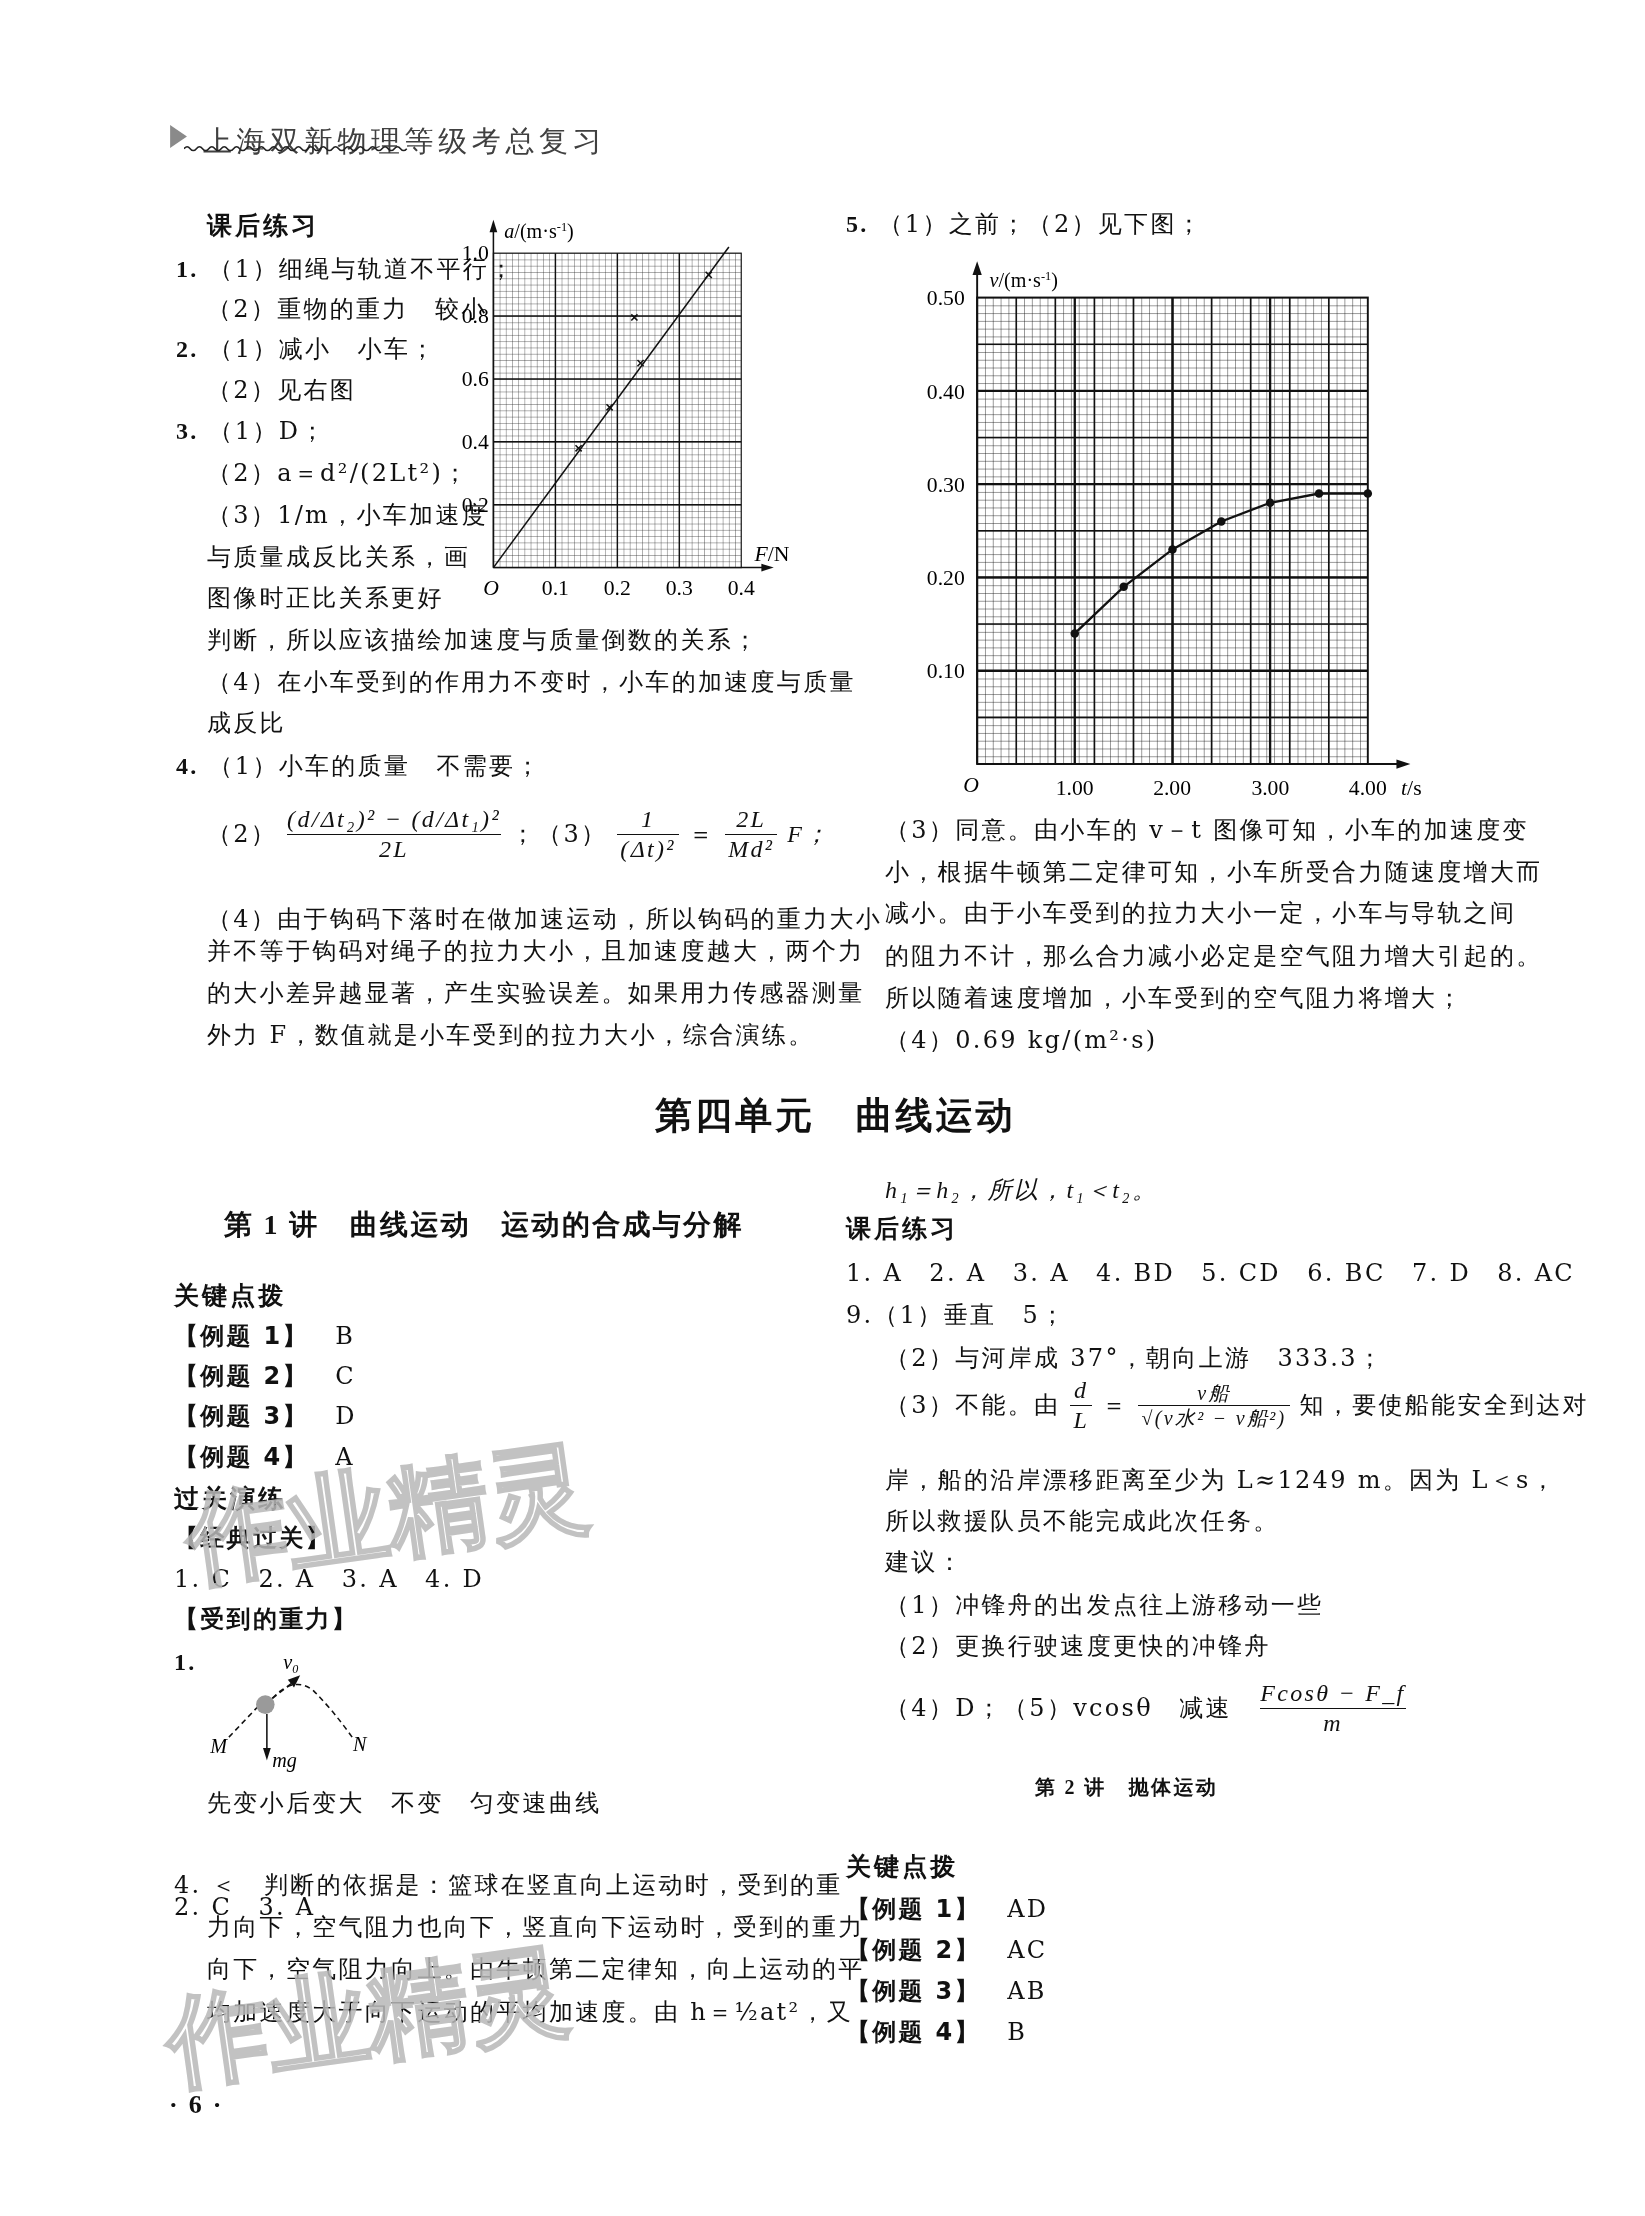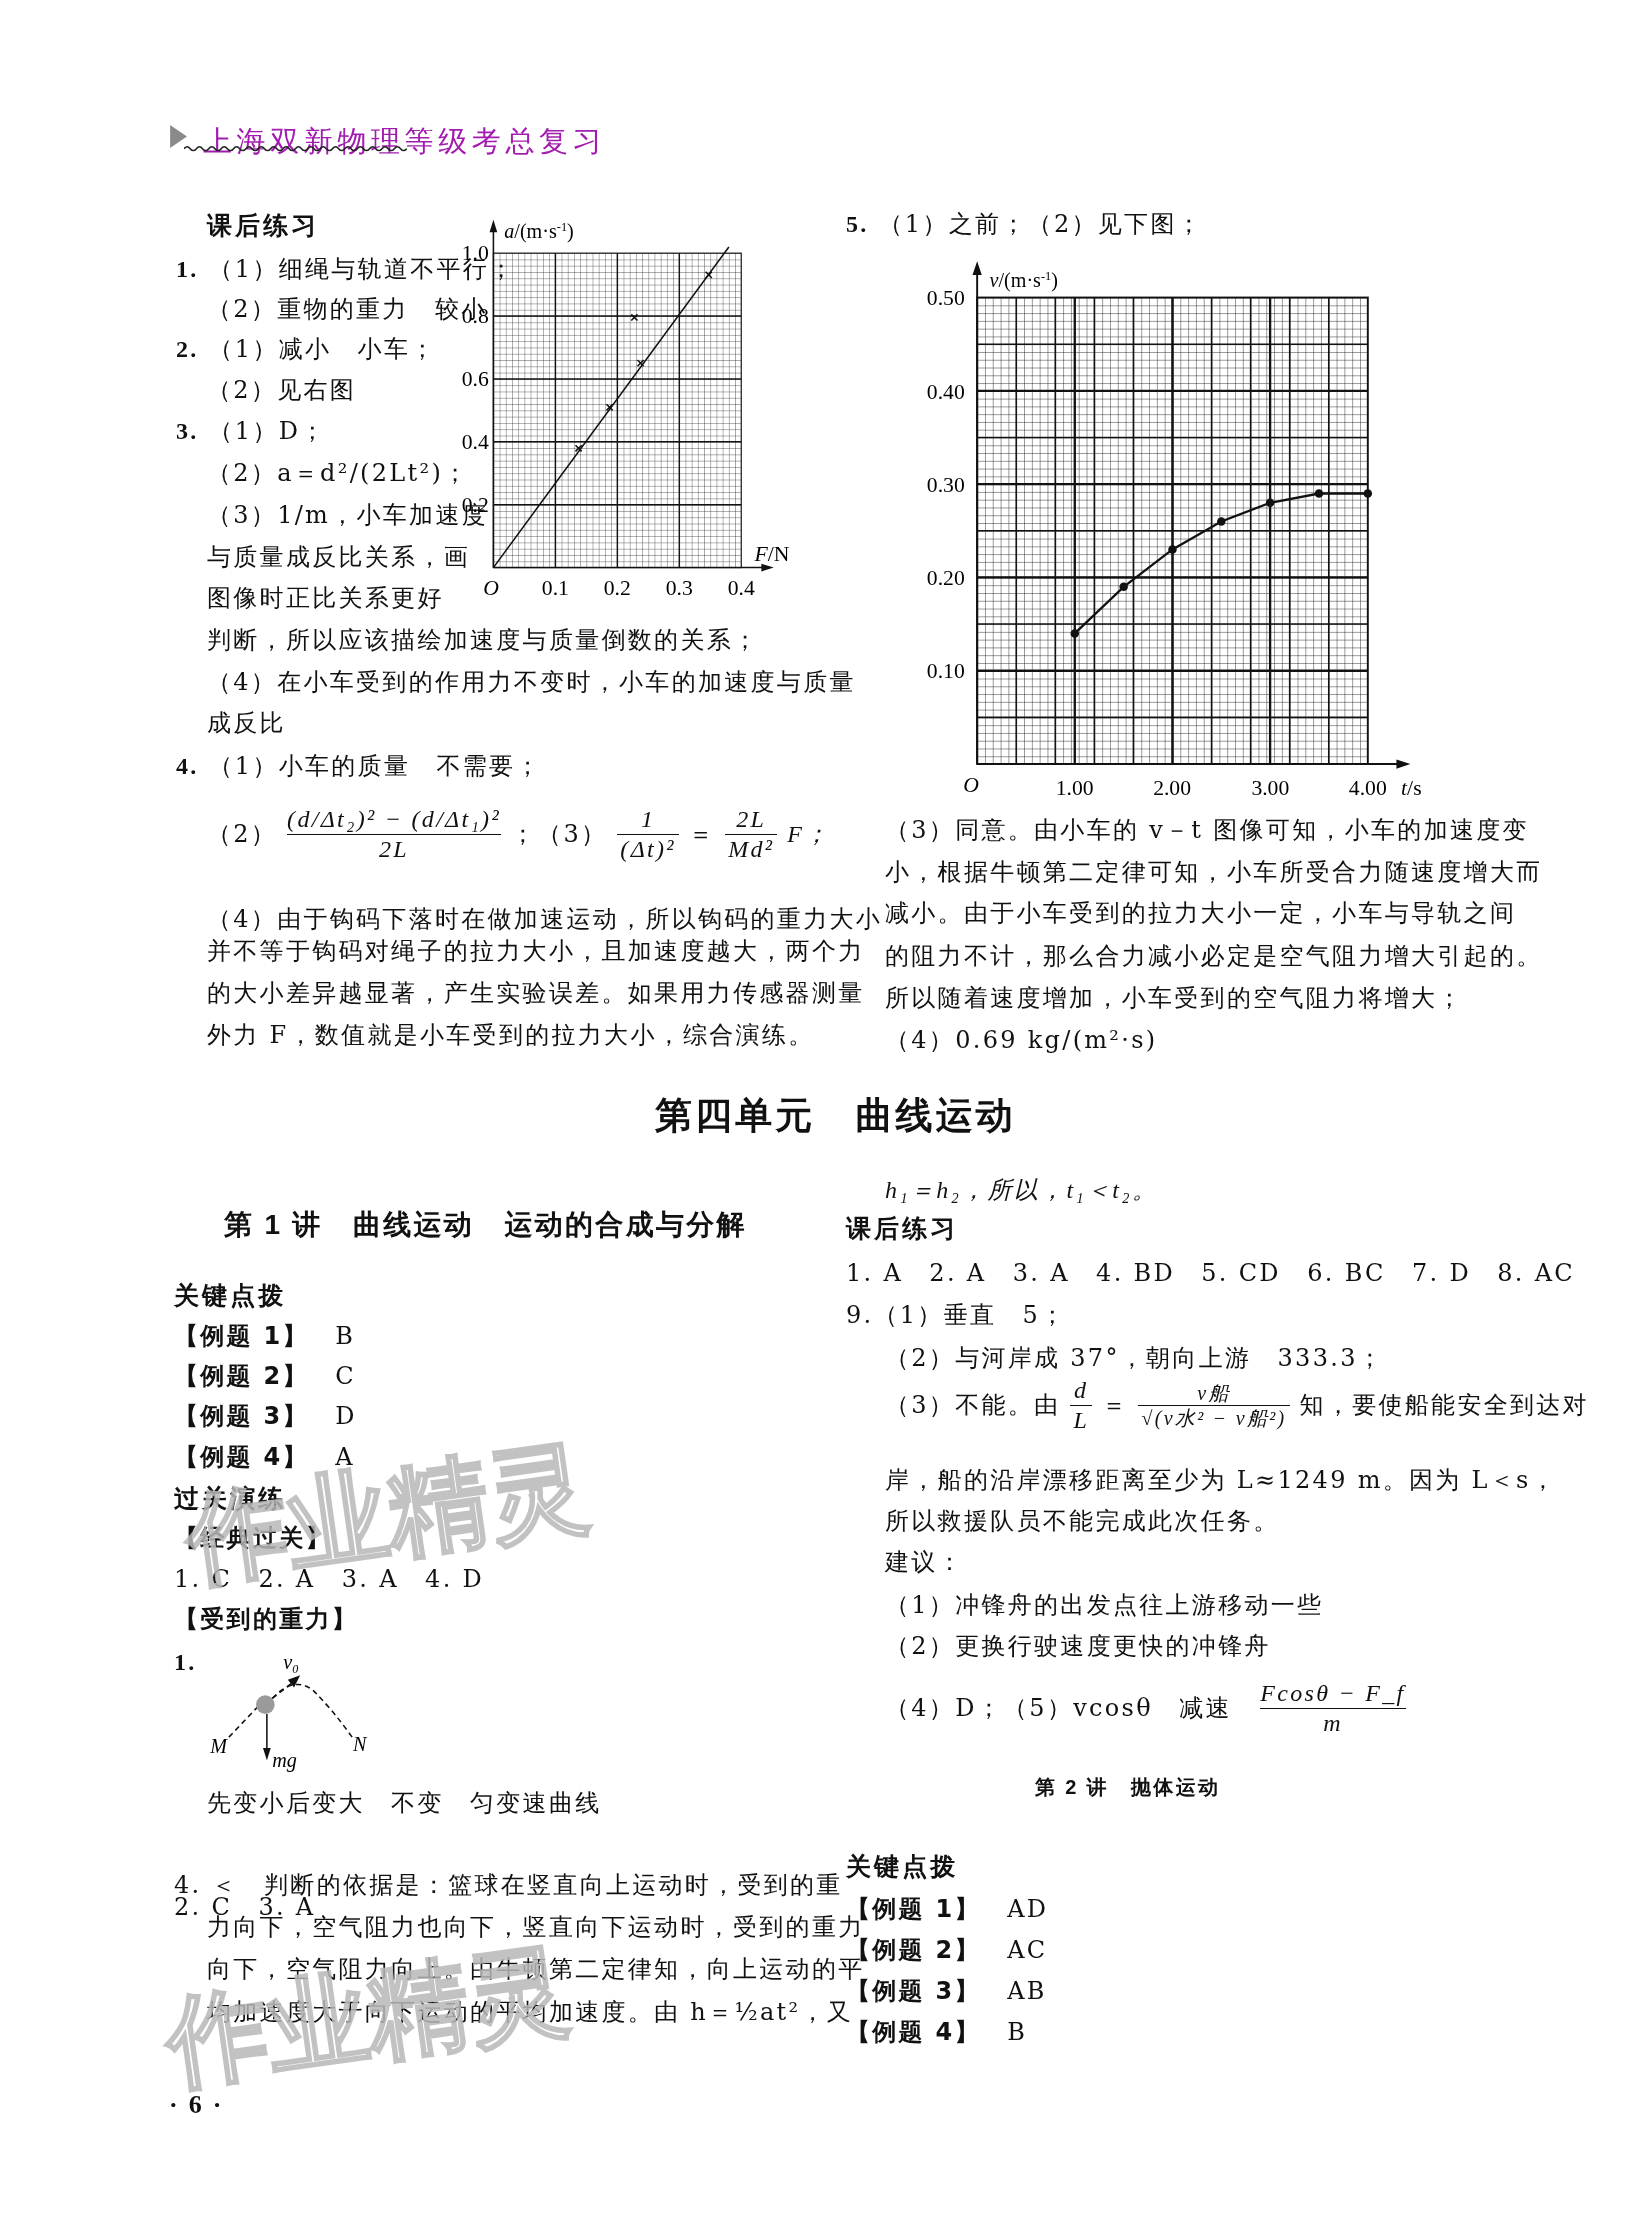--- a/index.html
+++ b/index.html
@@ -7,22 +7,22 @@
          font-family:"DejaVu Serif","Liberation Serif",serif; color:#111; }
   .ln { position:absolute; white-space:nowrap; font-size:24px; line-height:31px; letter-spacing:2.3px; }
   .b { font-weight:bold; font-family:"DejaVu Sans","Liberation Sans",sans-serif; }
   .h { font-weight:bold; font-family:"DejaVu Sans","Liberation Sans",sans-serif; font-size:25px; letter-spacing:3.1px; }
   .num { font-weight:bold; font-family:"Liberation Serif",serif; }
   .it { font-style:italic; font-family:"Liberation Serif",serif; }
   .frac { display:inline-block; vertical-align:middle; text-align:center; font-family:"Liberation Serif",serif; }
   .frac > span { display:block; line-height:1.2; }
   .frac > .den { border-top:1.5px solid #111; padding:0 3.1px; }
   .header-text { position:absolute; left:203px; top:122px; font-size:29px; letter-spacing:4.6px;
-                 font-family:"DejaVu Sans","Liberation Sans",sans-serif; color:#a21caf; }
-  .title { position:absolute; font-family:Liberation Sans, sans-serif; font-weight:bold; }
+                 font-family:"DejaVu Sans","Liberation Sans",sans-serif; color:#404040; }
+  .title { position:absolute; font-family:Liberation Serif, serif; font-weight:bold; }
   svg text { font-family:"Liberation Serif",serif; }
   .watermark { position:absolute; font-family:"DejaVu Sans","Liberation Sans",sans-serif; font-weight:bold;
                color:transparent; -webkit-text-stroke:2.3px #b8b8b8; opacity:0.85; pointer-events:none; }
 </style>
 </head>
 <body>
 
 <svg style="position:absolute;left:170px;top:125px" width="18.6" height="23" viewBox="0 0 24 30">
   <polygon points="0,0 22,15 0,30" fill="#8a8a8a"></polygon>
 </svg>

